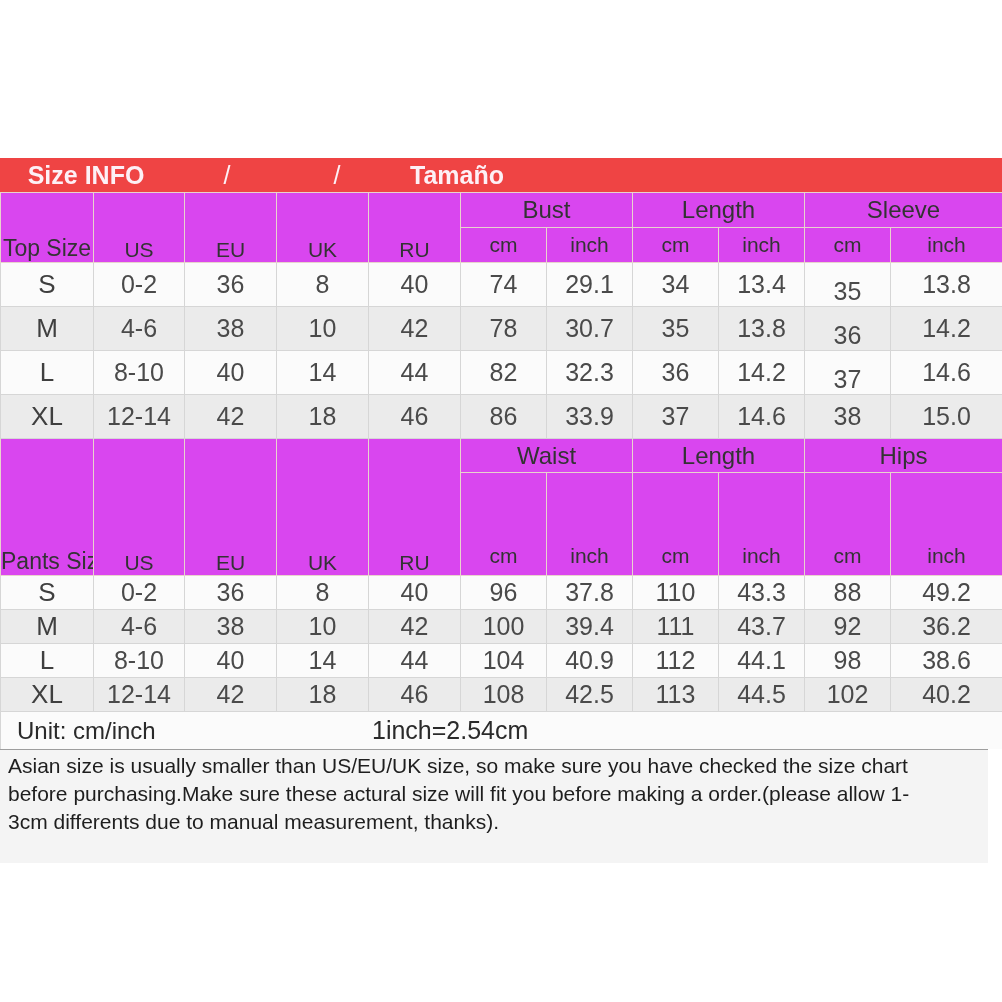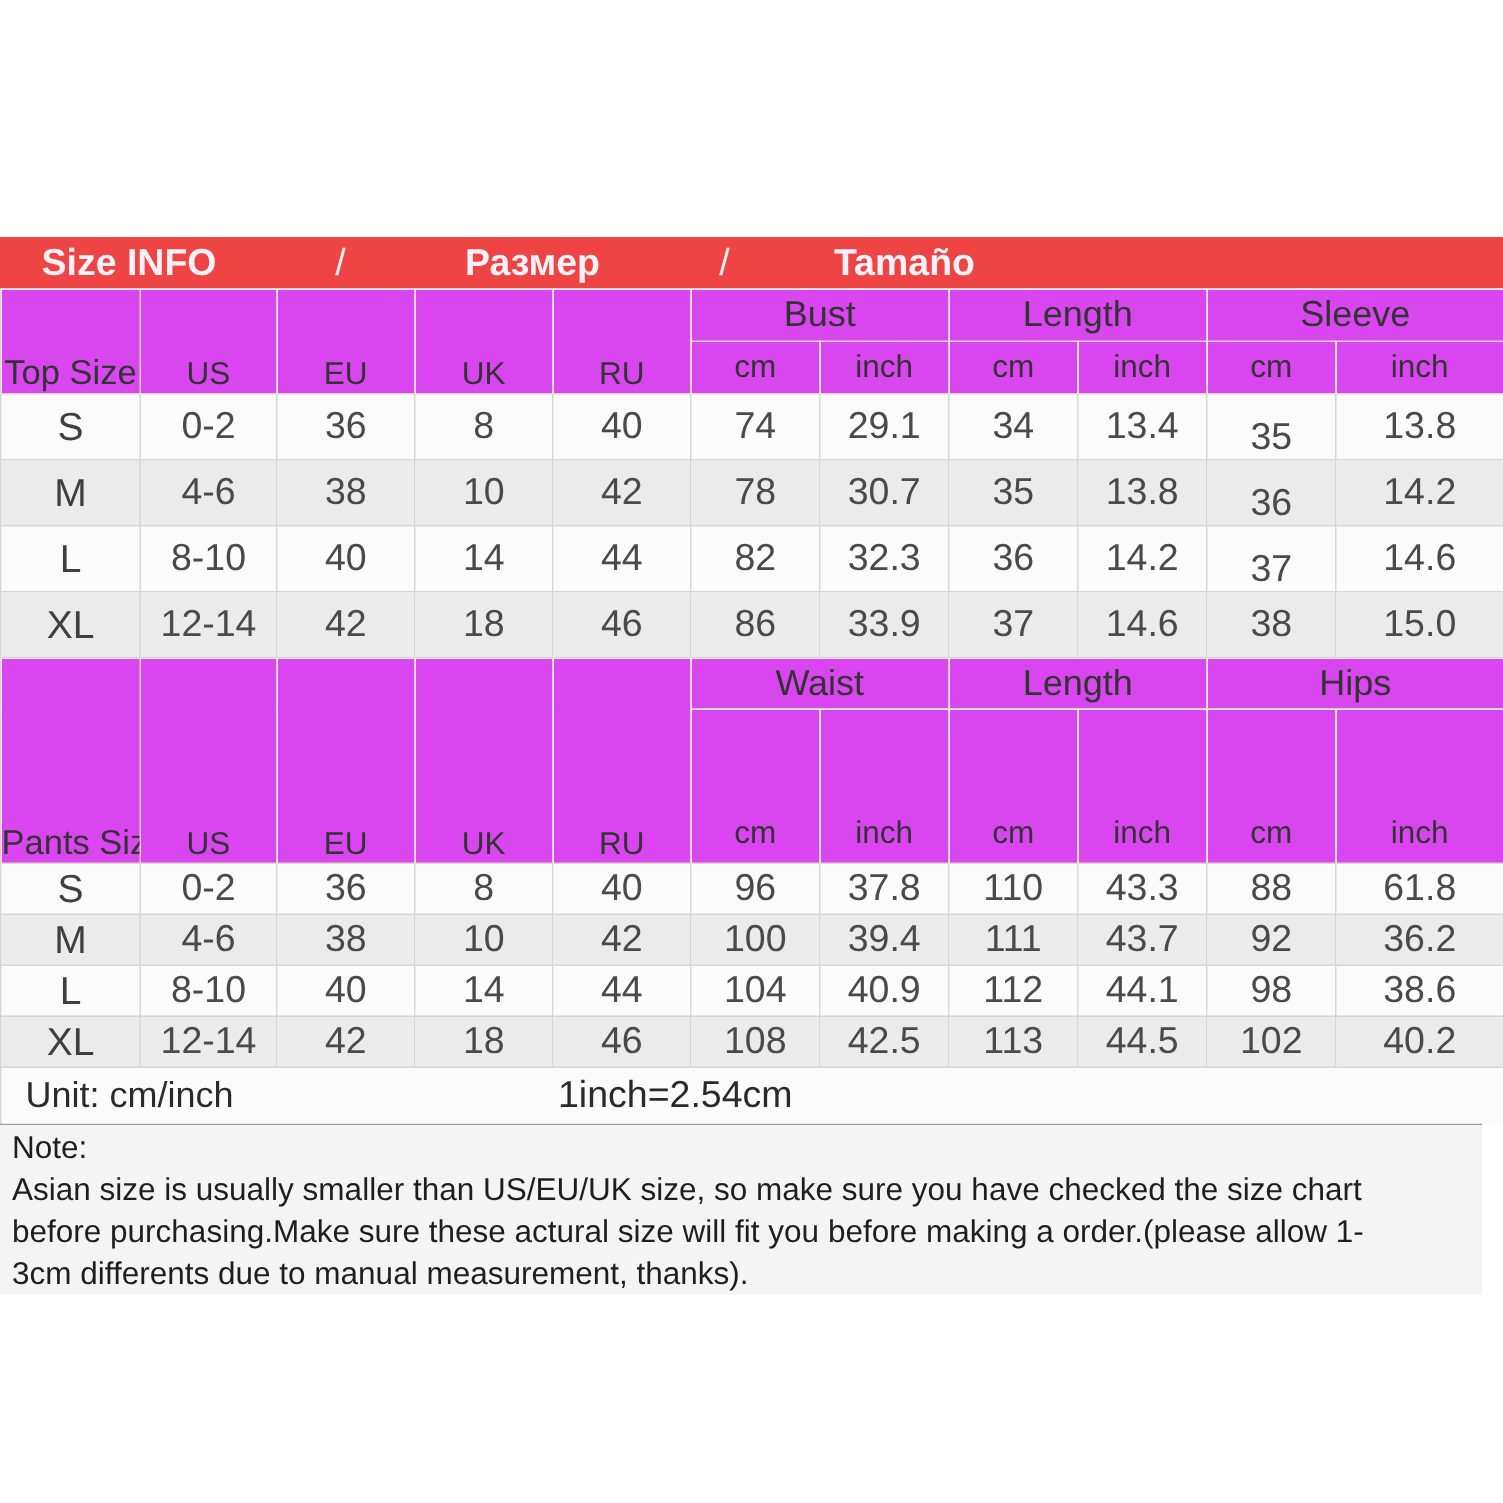--- a/index.html
+++ b/index.html
@@ -63,21 +63,20 @@
   .note-body{font-size:21px;line-height:28px;margin:0;}
 </style>
 </head>
 <body>
 
 <div class="page">
 
   <div class="title-bar">
     <div class="seg seg-0">Size INFO</div>
     <div class="seg seg-1">/</div>
-    <div class="seg seg-2">Размер</div>
     <div class="seg seg-3">/</div>
     <div class="seg seg-4">Tamaño</div>
   </div>
 
   <table class="size-table">
     <colgroup>
       <col style="width:93px">
         <col style="width:91px">
         <col style="width:92px">
       <col style="width:92px">
@@ -190,21 +189,21 @@
           <td class="size-col">S</td>
           <td>0-2</td>
           <td>36</td>
           <td>8</td>
           <td>40</td>
           <td>96</td>
           <td>37.8</td>
           <td>110</td>
           <td>43.3</td>
           <td>88</td>
-          <td>61.8</td>
+          <td>49.2</td>
         </tr>
         <tr>
           <td class="size-col">M</td>
           <td>4-6</td>
           <td>38</td>
           <td>10</td>
           <td>42</td>
           <td>100</td>
           <td>39.4</td>
           <td>111</td>
@@ -244,17 +243,16 @@
         <tr class="r-unit">
       <td colspan="11">
         <span class="unit-label">Unit: cm/inch</span>
         <span class="unit-conversion">1inch=2.54cm</span>
       </td>
     </tr>
   </tbody>
     </table>
 
   <div class="note-area">
-    <div class="note-heading">Note:</div>
     <p class="note-body">Asian size is usually smaller than US/EU/UK size, so make sure you have checked the size chart before purchasing.Make sure these actural size will fit you before making a order.(please allow 1-3cm differents due to manual measurement, thanks).</p>
   </div>
 
 </div>
 
 </body></html>

